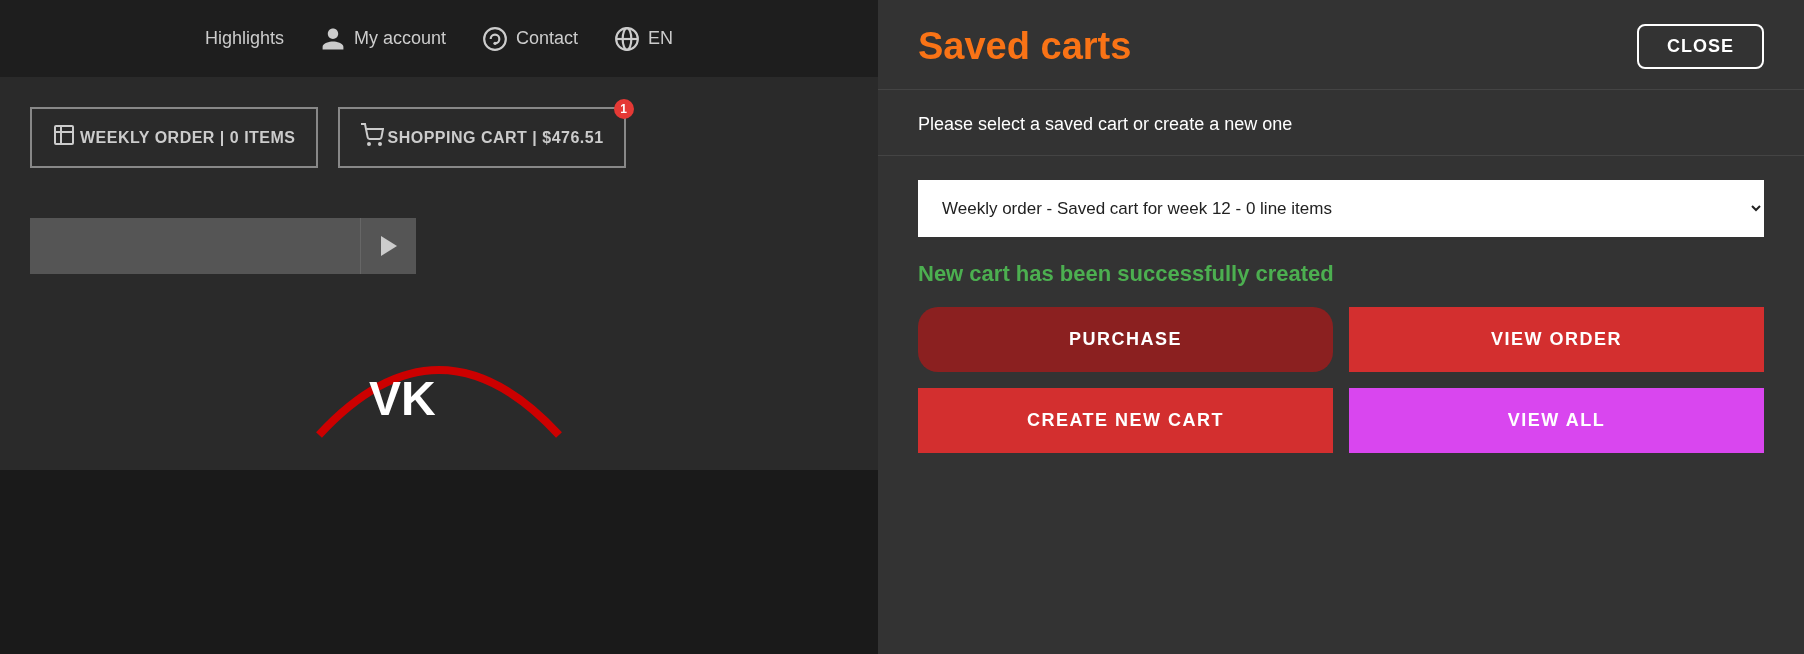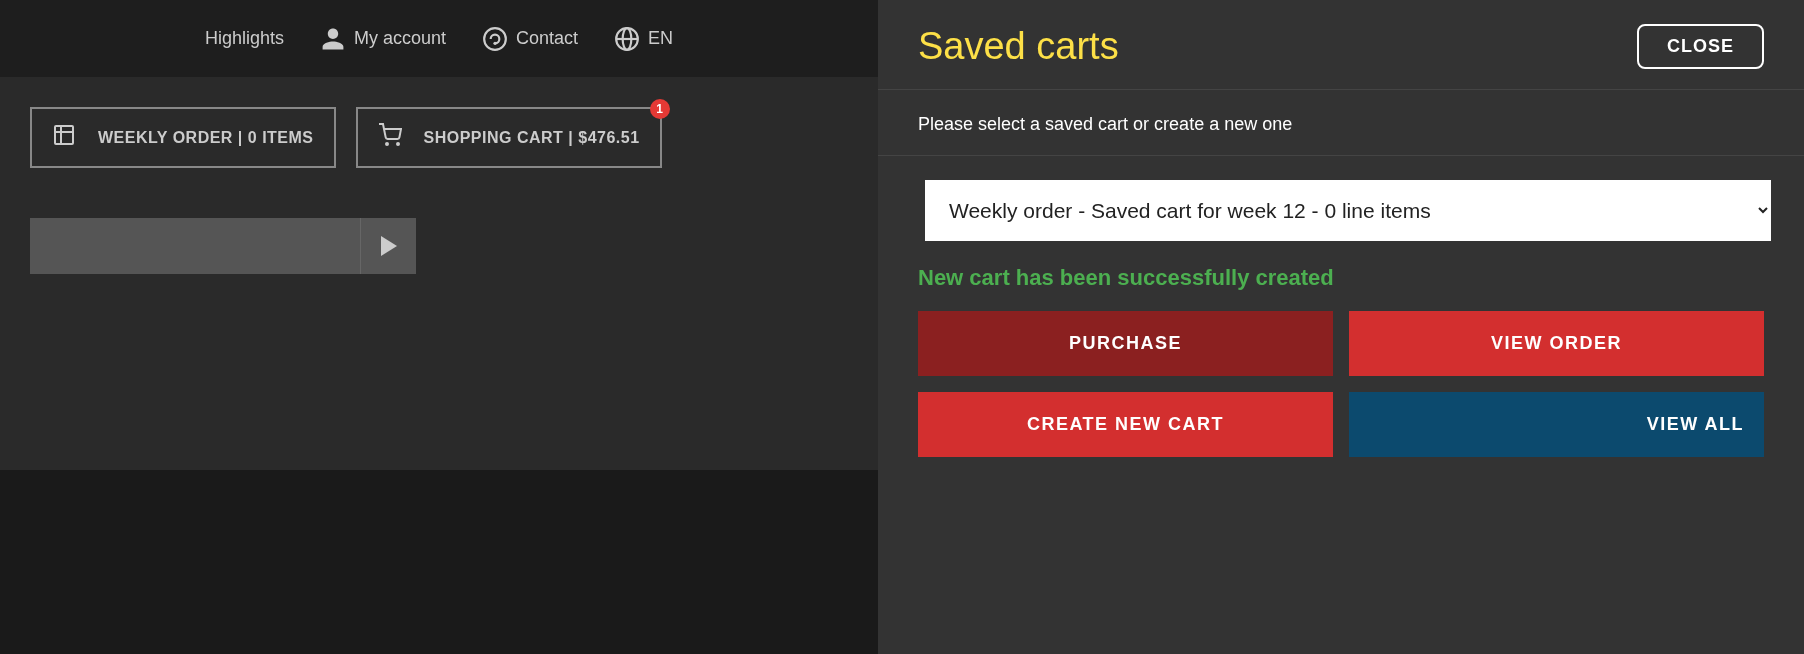--- a/index.html
+++ b/index.html
@@ -54,21 +54,21 @@
     .cart-buttons-row {
       display: flex;
       align-items: center;
       gap: 20px;
       padding: 30px 30px;
     }
 
     .cart-btn {
       display: flex;
       align-items: center;
-      gap: 22px;
+      gap: 4px;
       border: 2px solid #888;
       background: transparent;
       color: #ccc;
       padding: 14px 20px;
       font-size: 16px;
       font-weight: bold;
       cursor: pointer;
       letter-spacing: 0.5px;
     }
 
@@ -161,22 +161,22 @@
     .panel-header {
       display: flex;
       align-items: center;
       justify-content: space-between;
       padding: 24px 40px 20px 40px;
       border-bottom: 1px solid #444;
     }
 
     .panel-title {
       font-size: 38px;
-      font-weight: normal;
-      color: #fde047;
+      font-weight: bold;
+      color: #f97316;
     }
 
     .close-button {
       border: 2px solid #ffffff;
       background: transparent;
       color: #ffffff;
       padding: 10px 28px;
       font-size: 18px;
       font-weight: bold;
       border-radius: 8px;
@@ -191,27 +191,26 @@
       border-bottom: 1px solid #444;
     }
 
     .dropdown-section {
       padding: 24px 40px;
     }
 
     .cart-select {
       width: 100%;
       padding: 18px 20px;
-      font-size: 21px;
+      font-size: 17px;
       background: #ffffff;
       color: #222;
       border: none;
       appearance: auto;
       cursor: pointer;
-      margin-left: 7px;
     }
 
     .success-message {
       padding: 0 40px 20px 40px;
       color: #4CAF50;
       font-size: 22px;
       font-weight: bold;
     }
 
     .action-buttons-grid {
@@ -226,33 +225,33 @@
       font-size: 18px;
       font-weight: bold;
       letter-spacing: 1.5px;
       border: none;
       cursor: pointer;
       color: #ffffff;
     }
 
     .purchase-btn {
       background: #8b2020;
+      border-radius: 20px;
     }
 
     .view-cart-btn {
       background: #d32f2f;
     }
 
     .create-cart-btn {
       background: #d32f2f;
     }
 
     .view-all-btn {
-      background: #0c4a6e;
-      text-align: right;
+      background: #d946ef;
     }
   </style>
 </head>
 <body>
 
 <div class="left-panel">
 
   <div class="top-nav">
     <div class="nav-item">
       <span>Highlights</span>
@@ -314,20 +313,26 @@
     </div>
   </div>
 
   <div class="search-area">
     <div class="search-input-box"></div>
     <div class="search-arrow-btn">
       <div class="arrow-right"></div>
     </div>
   </div>
 
+  <div class="logo-area">
+    <svg class="logo-arc" viewBox="0 0 300 150">
+      <path d="M 30 140 Q 150 10 270 140" fill="none" stroke="#cc0000" stroke-width="8"></path>
+      <text x="80" y="120" font-size="48" font-weight="bold" fill="#ffffff" font-family="Arial">VK</text>
+    </svg>
+  </div>
 </div>
 
 <div class="right-panel">
 
   <div class="panel-header">
     <h1 class="panel-title">Saved carts</h1>
     <button class="close-button">CLOSE</button>
   </div>
 
   <div class="panel-subtitle">

